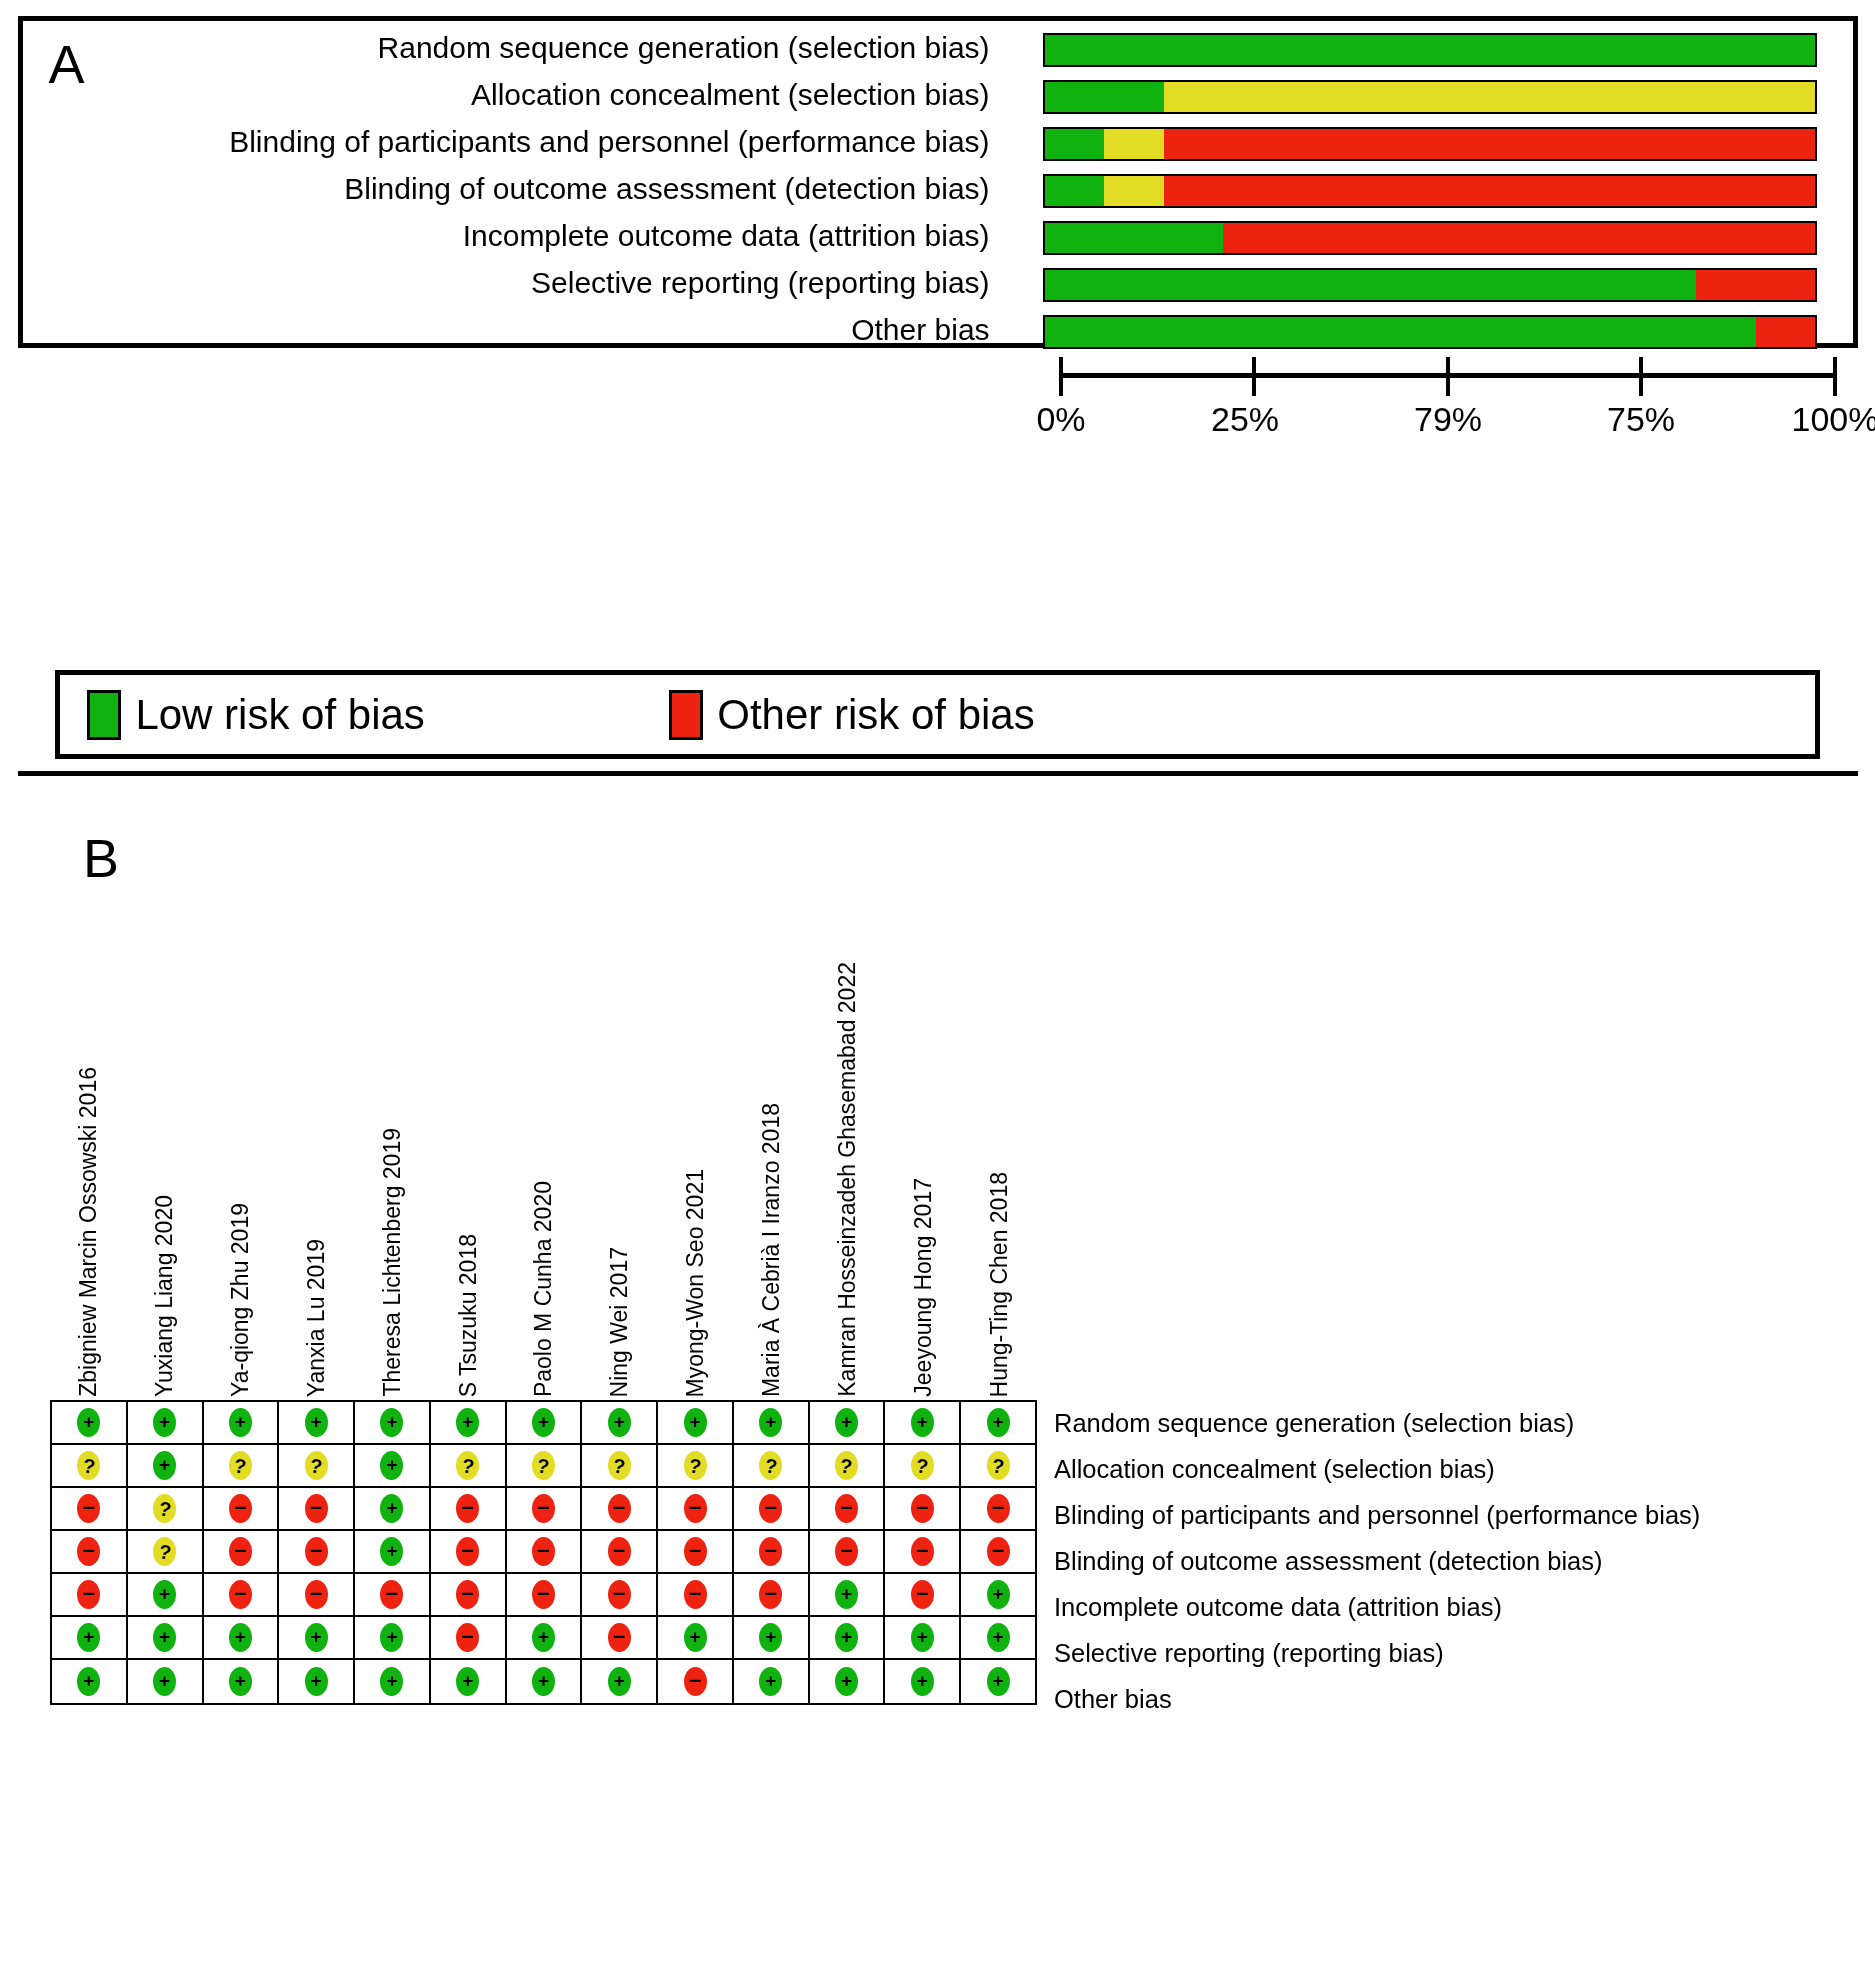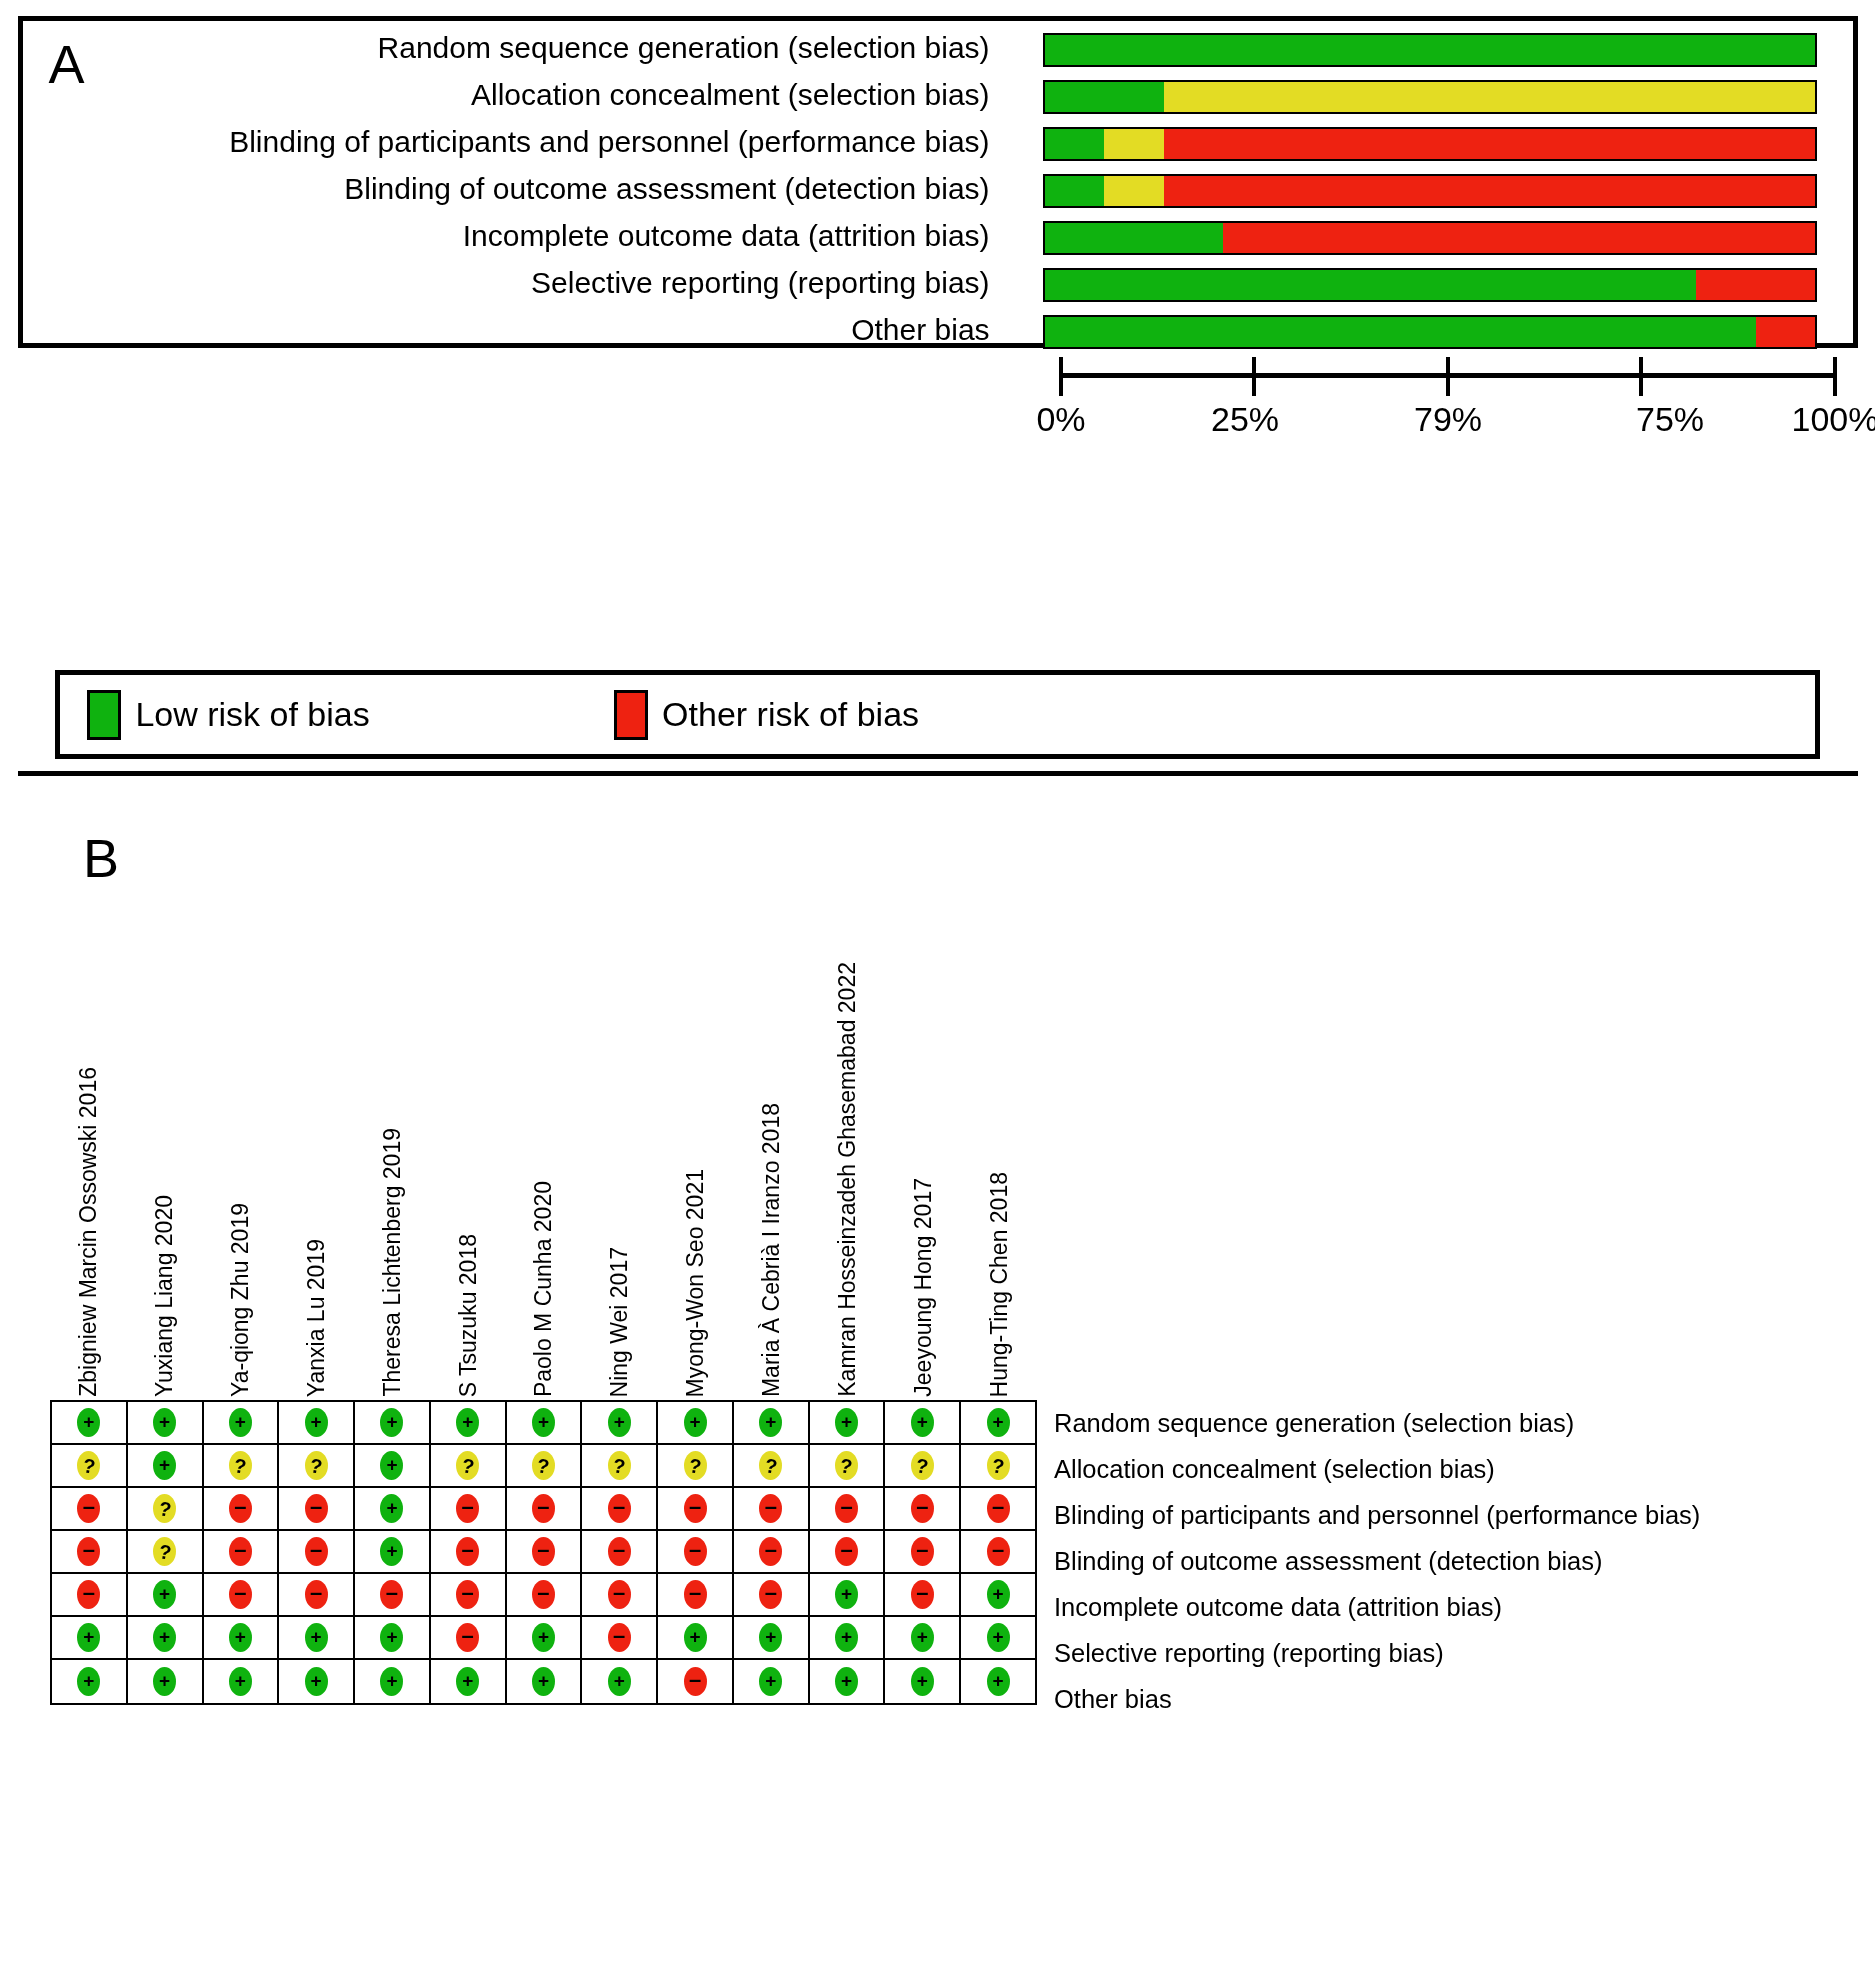--- a/index.html
+++ b/index.html
@@ -73,21 +73,21 @@
     border: 5px solid #000; background: #fff;
     display: flex; align-items: center;
   }
   .legend-item { display: flex; align-items: center; }
   .legend-swatch {
     width: 34px; height: 50px; border: 3.3px solid #000; margin-right: 14.4px;
   }
   .legend-swatch.low  { background: #0fb20f; }
   .legend-swatch.unc  { background: #e3dc24; }
   .legend-swatch.high { background: #ee2211; }
-  .legend-text { font-size: 34px; white-space: nowrap; }
+  .legend-text { font-size: 42px; white-space: nowrap; }
   #legend-low  { margin-left: 27px; }
   #legend-unc  { margin-left: 263px; }
   #legend-high { margin-left: 244px; }
 
   
   .divider {
     position: absolute; left: 18px; top: 771px;
     width: 1840px; height: 5px; background: #000;
   }
 
@@ -214,21 +214,21 @@
     <div class="axis-wrap">
       <div class="axis-line"></div>
       <div id="axis-ticks">
           <div class="tick" style="left: 15.5px;"></div>
           <div class="ticklabel" style="left: 18px;">0%</div>
           <div class="tick" style="left: 209px;"></div>
           <div class="ticklabel" style="left: 202px;">25%</div>
           <div class="tick" style="left: 403px;"></div>
           <div class="ticklabel" style="left: 405px;">79%</div>
           <div class="tick" style="left: 596px;"></div>
-          <div class="ticklabel" style="left: 627px;">75%</div>
+          <div class="ticklabel" style="left: 598px;">75%</div>
           <div class="tick" style="left: 790px;"></div>
           <div class="ticklabel" style="left: 792px;">100%</div>
         </div>
     </div>
   </div>
 
   <div class="legend">
     <div class="legend-item" id="legend-low">
       <div class="legend-swatch low"></div>
       <div class="legend-text">Low risk of bias</div>

